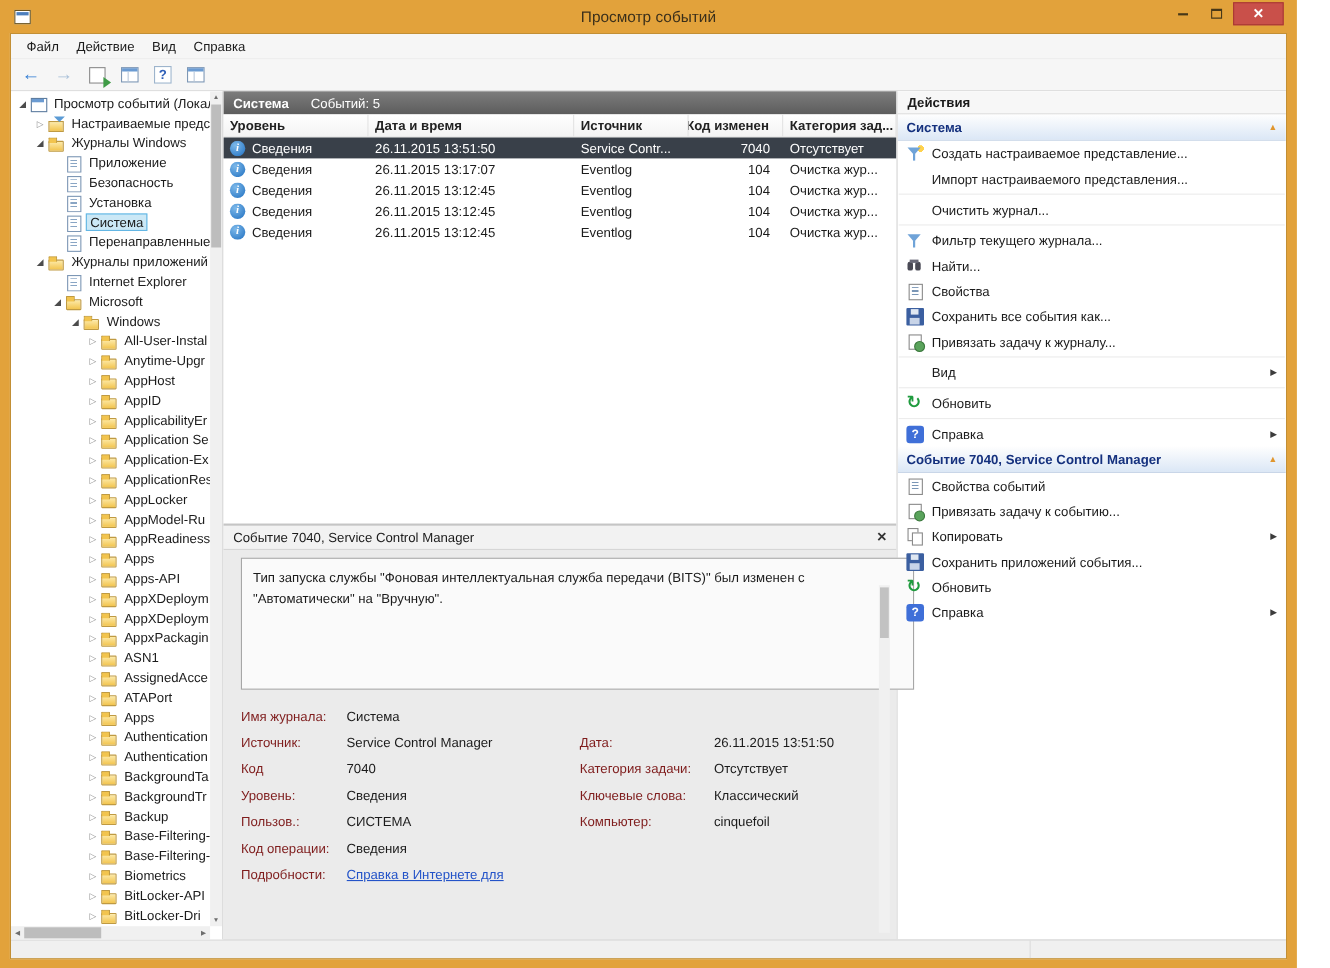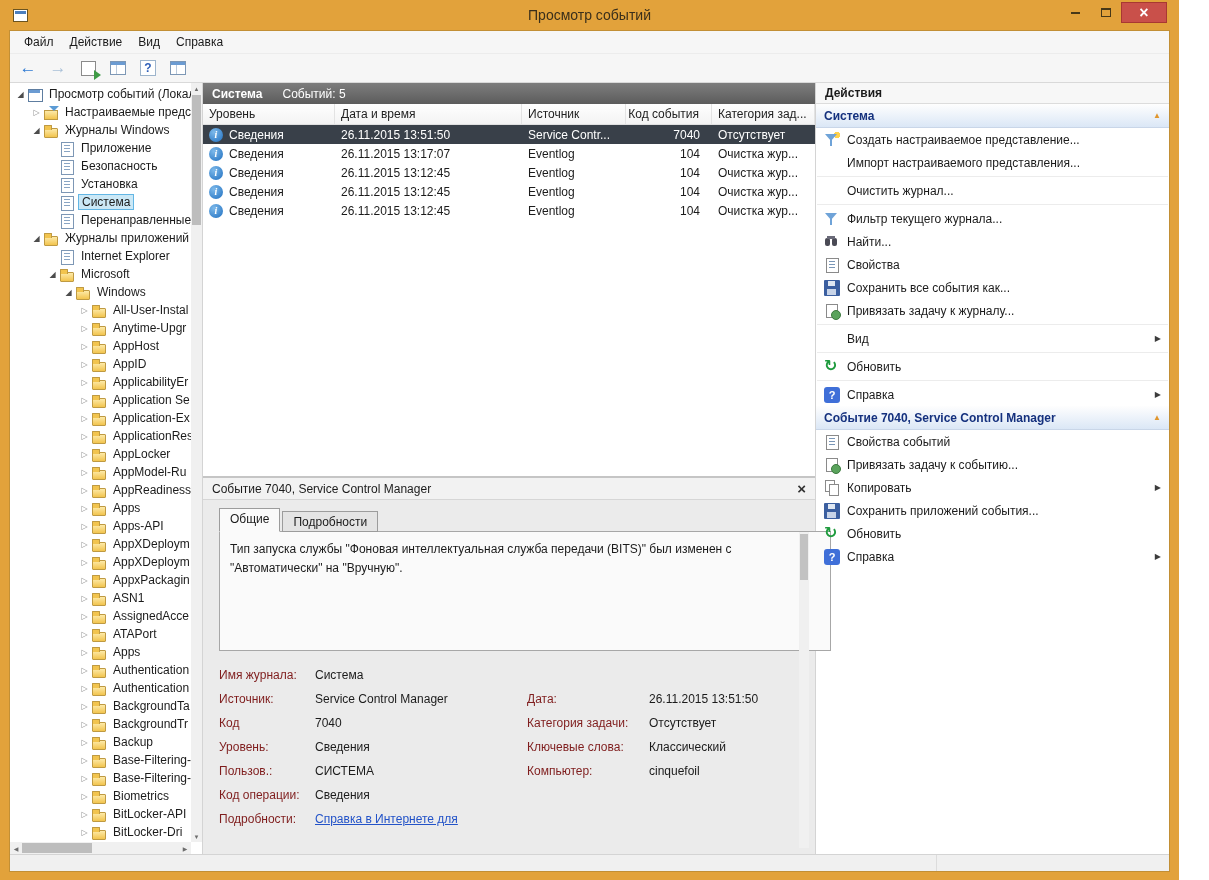--- a/index.html
+++ b/index.html
@@ -64,21 +64,21 @@
   .varrow.up{top:0;} .varrow.dn{bottom:0;}
   .hscroll{position:absolute;left:0;right:11px;bottom:0;height:12px;background:#f0f0f0;}
   .hthumb{position:absolute;left:12px;top:1px;bottom:1px;width:70px;background:#bdbdbd;}
   .harrow{position:absolute;top:0;bottom:0;width:12px;display:flex;align-items:center;justify-content:center;font-size:6px;color:#6e6e6e;}
   .harrow.lf{left:0;} .harrow.rt{right:0;}
 
   
   .center{flex:1;display:flex;flex-direction:column;min-width:0;background:#fff;}
   .list-titlebar{flex:0 0 21px;background:linear-gradient(#7d7d7d,#5c5c5c);color:#fff;display:flex;align-items:center;padding-left:9px;gap:20px;}
   .lt-title{font-weight:bold;}
-  .grid-header{flex:0 0 21px;display:flex;background:linear-gradient(#ffffff,#f3f3f3);border-bottom:1px solid #e0e0e0;color:#222;}
+  .grid-header{flex:0 0 21px;display:flex;background:linear-gradient(#ffffff,#f3f3f3);border-bottom:1px solid #e0e0e0;color:#222;font-weight:bold;}
   .hcell{display:flex;align-items:center;padding-left:6px;border-right:1px solid #e3e3e3;overflow:hidden;white-space:nowrap;}
   .grid-rows{flex:0 0 95px;display:flex;flex-direction:column;}
   .row{height:19px;display:flex;align-items:center;white-space:nowrap;}
   .row.sel{background:#394049;color:#fff;}
   .cell{display:flex;align-items:center;padding-left:6px;overflow:hidden;}
   .c0{width:132px;} .c1{width:187px;} .c2{width:104px;} .c3{width:86px;justify-content:flex-end;padding-right:12px;} .c4{flex:1;}
   .ic-info{width:14px;height:14px;border-radius:50%;background:radial-gradient(circle at 35% 30%,#7db9ea,#1f6fc0);color:#fff;display:inline-flex;align-items:center;justify-content:center;flex:0 0 14px;margin-right:6px;}
   .ic-info::before{content:"i";font-size:10px;font-style:italic;font-weight:bold;font-family:"Liberation Serif",serif;}
   .list-filler{flex:1;background:#fff;}
 
@@ -408,21 +408,21 @@
 
       <div class="center">
         <div class="list-titlebar">
           <span class="lt-title">Система</span>
           <span class="lt-count">Событий: 5</span>
         </div>
         <div class="grid-header">
             <div class="hcell c0">Уровень</div>
             <div class="hcell c1">Дата и время</div>
             <div class="hcell c2">Источник</div>
-            <div class="hcell c3">Код события</div>
+            <div class="hcell c3">Код изменен</div>
             <div class="hcell c4">Категория зад...</div>
           </div>
         <div class="grid-rows">
             <div class="row sel">
               <div class="cell c0">
                 <span class="ic-info"></span>
                 <span>Сведения</span>
               </div>
               <div class="cell c1">26.11.2015 13:51:50</div>
               <div class="cell c2">Service Contr...</div>
@@ -471,24 +471,20 @@
             </div>
           </div>
         <div class="list-filler"></div>
 
         <div class="details">
           <div class="details-header">
             <span>Событие 7040, Service Control Manager</span>
             <span class="dh-close"></span>
           </div>
           <div class="details-body">
-            <div class="tabs">
-                <span class="tab active">Общие</span>
-                <span class="tab">Подробности</span>
-              </div>
             <div class="desc-box">Тип запуска службы "Фоновая интеллектуальная служба передачи (BITS)" был изменен с "Автоматически" на "Вручную".</div>
             <div class="fields">
                 <div class="f-label">Имя журнала:</div>
                 <div class="f-value">Система</div>
                 <div class="f-label"></div>
                 <div class="f-value"></div>
                 <div class="f-label">Источник:</div>
                 <div class="f-value">Service Control Manager</div>
                 <div class="f-label">Дата:</div>
                 <div class="f-value">26.11.2015 13:51:50</div>

